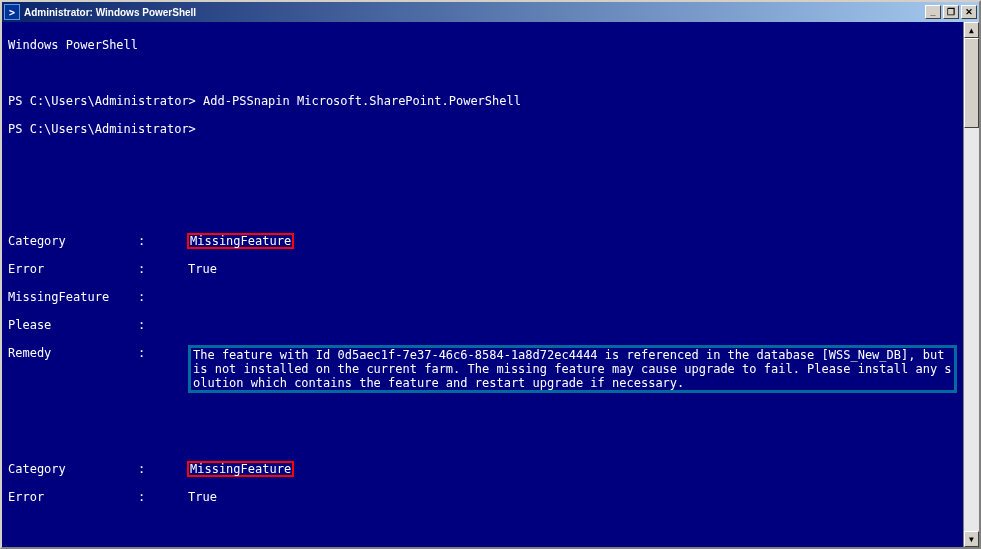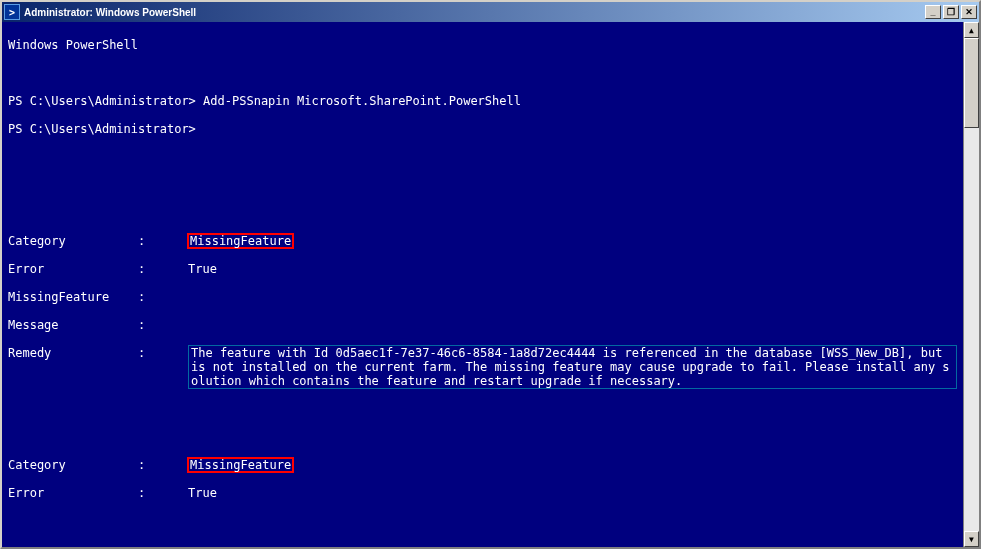--- a/index.html
+++ b/index.html
@@ -101,21 +101,21 @@
   .line { white-space: pre-wrap; word-break: break-all; }
   .blank { height: 14px; }
   .highlight {
     border: 2px solid #ff0000;
     display: inline-block;
     padding: 0 1px;
     margin: -2px -1px;
     line-height: 12px;
   }
   .block-highlight {
-    border: 1px solid #0369a1;
+    border: 3px solid #0369a1;
     padding: 0 2px;
     margin: -1px 0;
     width: 100%;
   }
   .row { display: flex; }
   .label { width: 130px; flex-shrink:0; }
   .colon { width: 18px; flex-shrink:0; }
   .val { flex:1; white-space: pre-wrap; word-break: break-all; margin-left: 32px; }
 </style>
 </head>
@@ -138,21 +138,21 @@
 <div class="blank"></div>
 <div class="line"><span>PS C:\Users\Administrator&gt; </span><span>Add-PSSnapin Microsoft.SharePoint.PowerShell</span></div>
 <div class="line"><span>PS C:\Users\Administrator&gt;</span></div>
 <div class="blank"></div>
 <div class="blank"></div>
 
 
 <div class="row"><span class="label">Category</span><span class="colon">: </span><span class="val"><span class="highlight">MissingFeature</span></span></div>
 <div class="row"><span class="label">Error</span><span class="colon">: </span><span class="val">True</span></div>
 <div class="row"><span class="label">MissingFeature</span><span class="colon">: </span></div>
-<div class="row"><span class="label">Message</span><span class="colon">: </span></div>
+<div class="row"><span class="label">Please</span><span class="colon">: </span></div>
 <div class="row"><span class="label">Remedy</span><span class="colon">: </span><span class="val"><span class="block-highlight" style="display:inline-block;">The feature with Id 0d5aec1f-7e37-46c6-8584-1a8d72ec4444 is referenced in the database [WSS_New_DB], but is not installed on the current farm. The missing feature may cause upgrade to fail. Please install any solution which contains the feature and restart upgrade if necessary.</span></span></div>
 <div class="blank"></div>
 
 
 <div class="row"><span class="label">Category</span><span class="colon">: </span><span class="val"><span class="highlight">MissingFeature</span></span></div>
 <div class="row"><span class="label">Error</span><span class="colon">: </span><span class="val">True</span></div>
 
 
 
 

